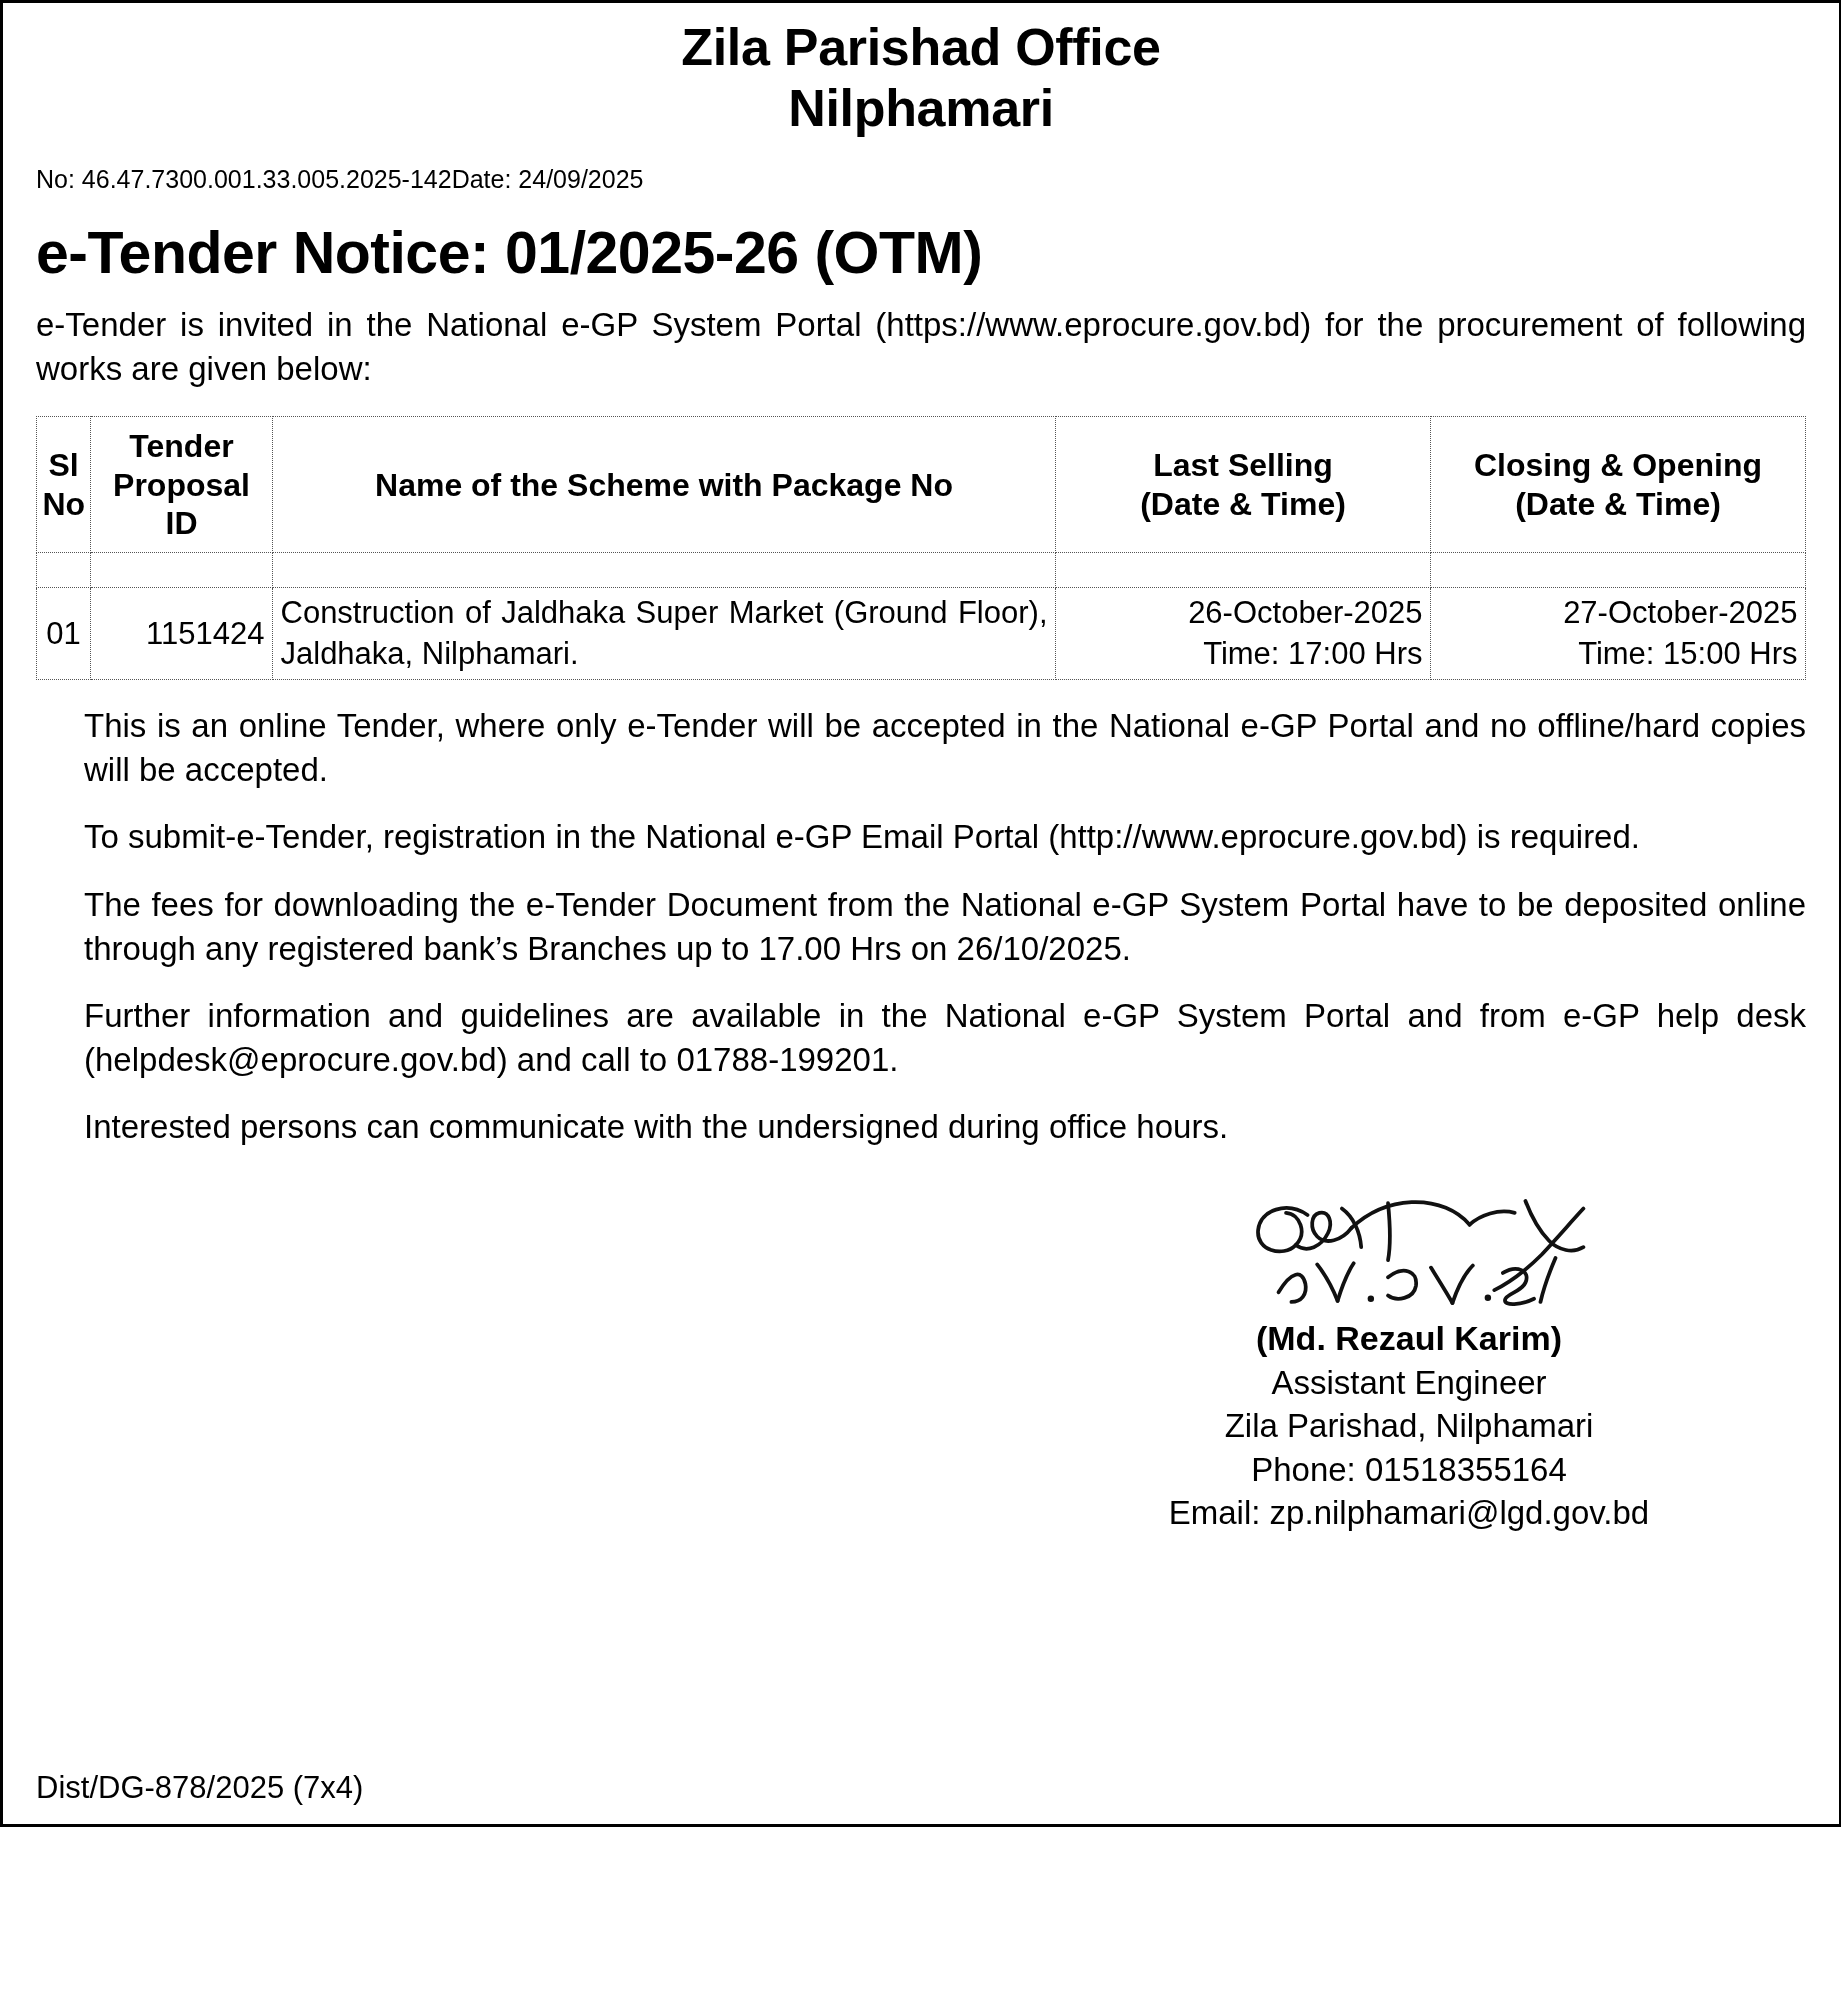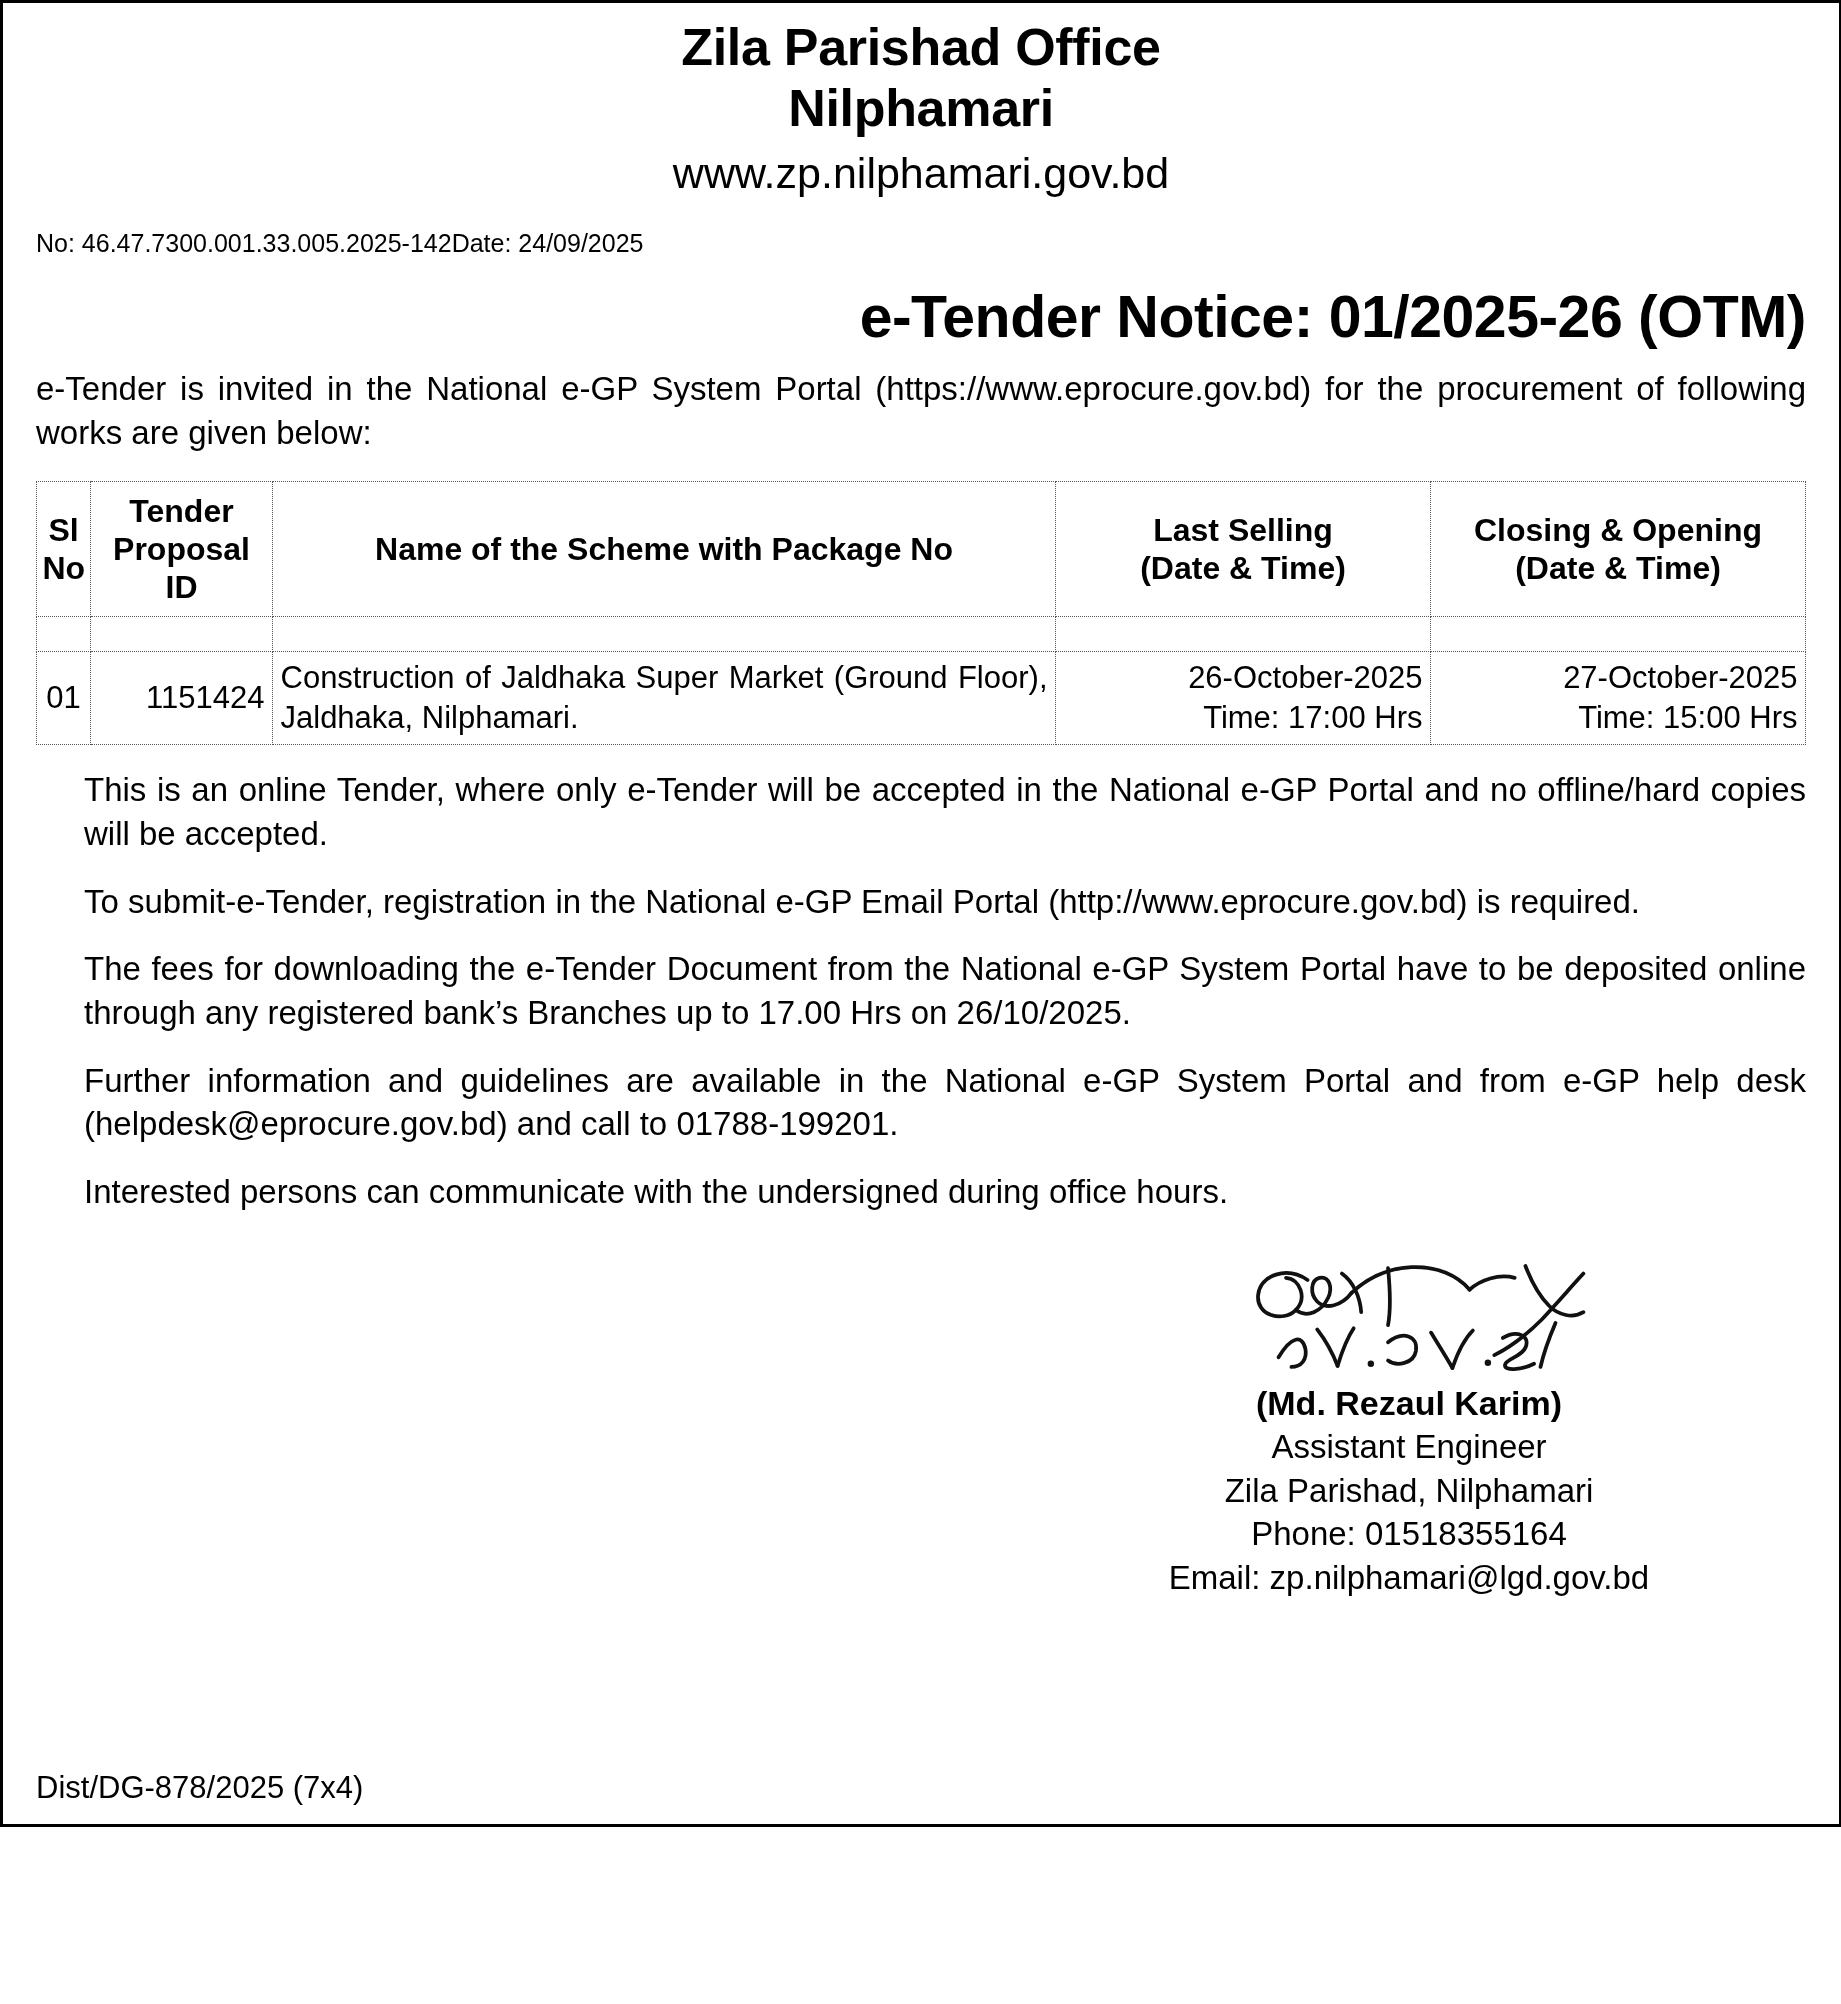--- a/index.html
+++ b/index.html
@@ -49,21 +49,21 @@
 
   .memo-row {
     display: flex;
     justify-content: flex-start;
     align-items: baseline;
     font-size: 25px;
     margin-top: 25px;
   }
 
   .notice-title {
-    text-align: right;
+    text-align: left;
     font-size: 59px;
     font-weight: bold;
     margin-top: 25px;
     letter-spacing: -0.5px;
   }
 
   .intro {
     font-size: 33px;
     line-height: 1.33;
     text-align: justify;
@@ -151,21 +151,20 @@
   .footer-left { font-size: 31px; }
   .footer-right-spacer { width: 0; }
 </style>
 </head>
 <body>
 
 <div class="notice-frame">
 
   <div class="org-name">Zila Parishad Office</div>
   <div class="org-line2">Nilphamari</div>
-  <div class="org-web">www.zp.nilphamari.gov.bd</div>
 
   <div class="memo-row">
     <div>No: 46.47.7300.001.33.005.2025-142</div>
     <div>Date: 24/09/2025</div>
   </div>
 
   <div class="notice-title">e-Tender Notice: 01/2025-26 (OTM)</div>
 
   <div class="intro">e-Tender is invited in the National e-GP System Portal (https://www.eprocure.gov.bd) for the procurement of following works are given below:</div>
 

